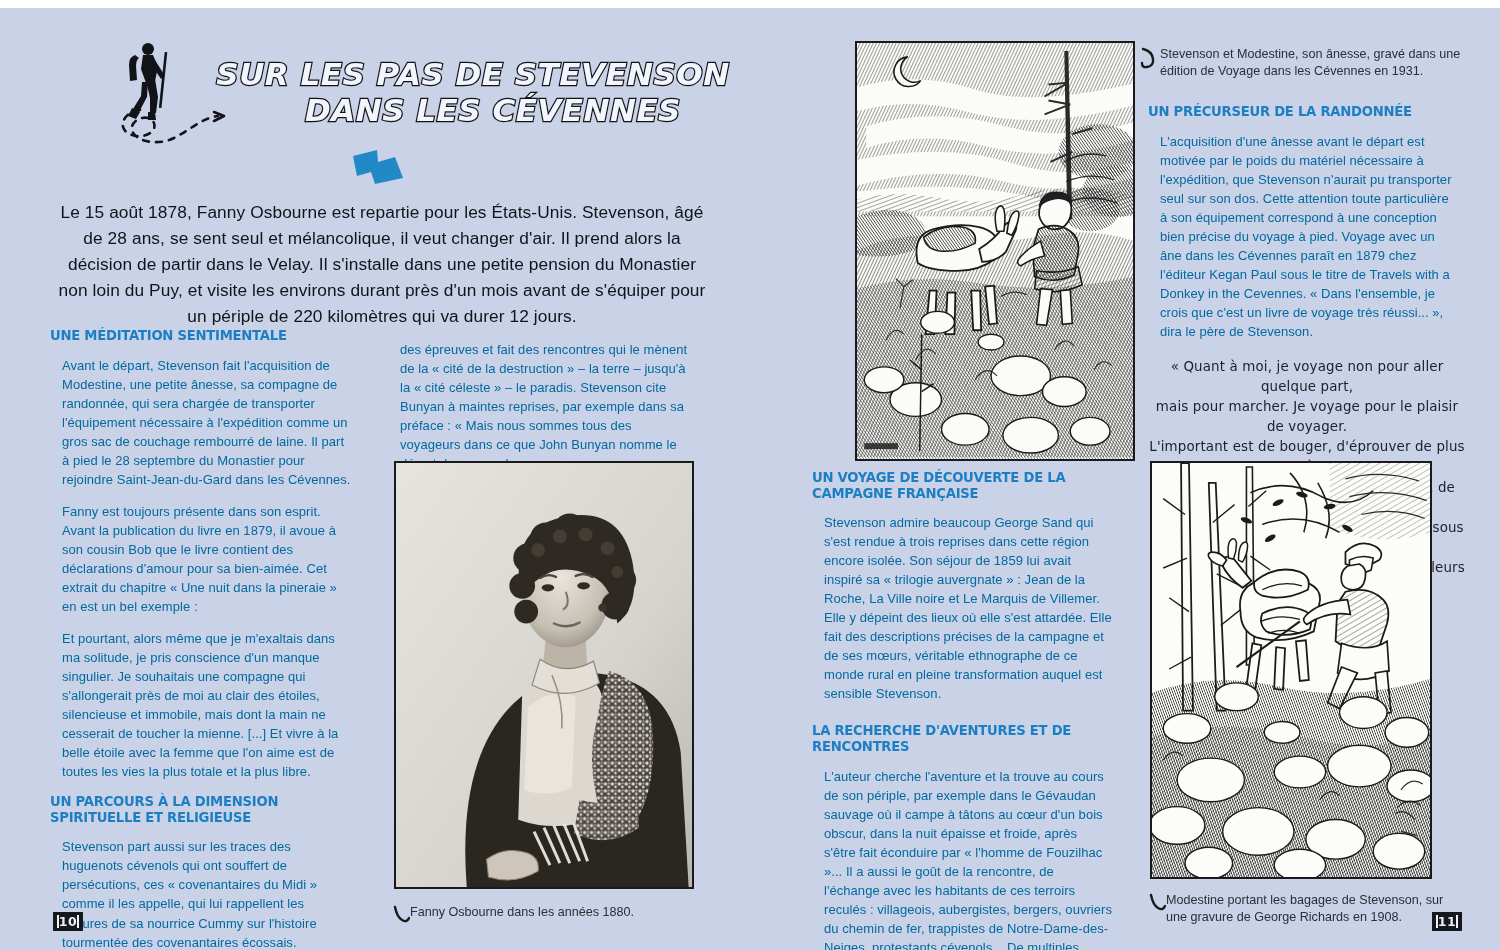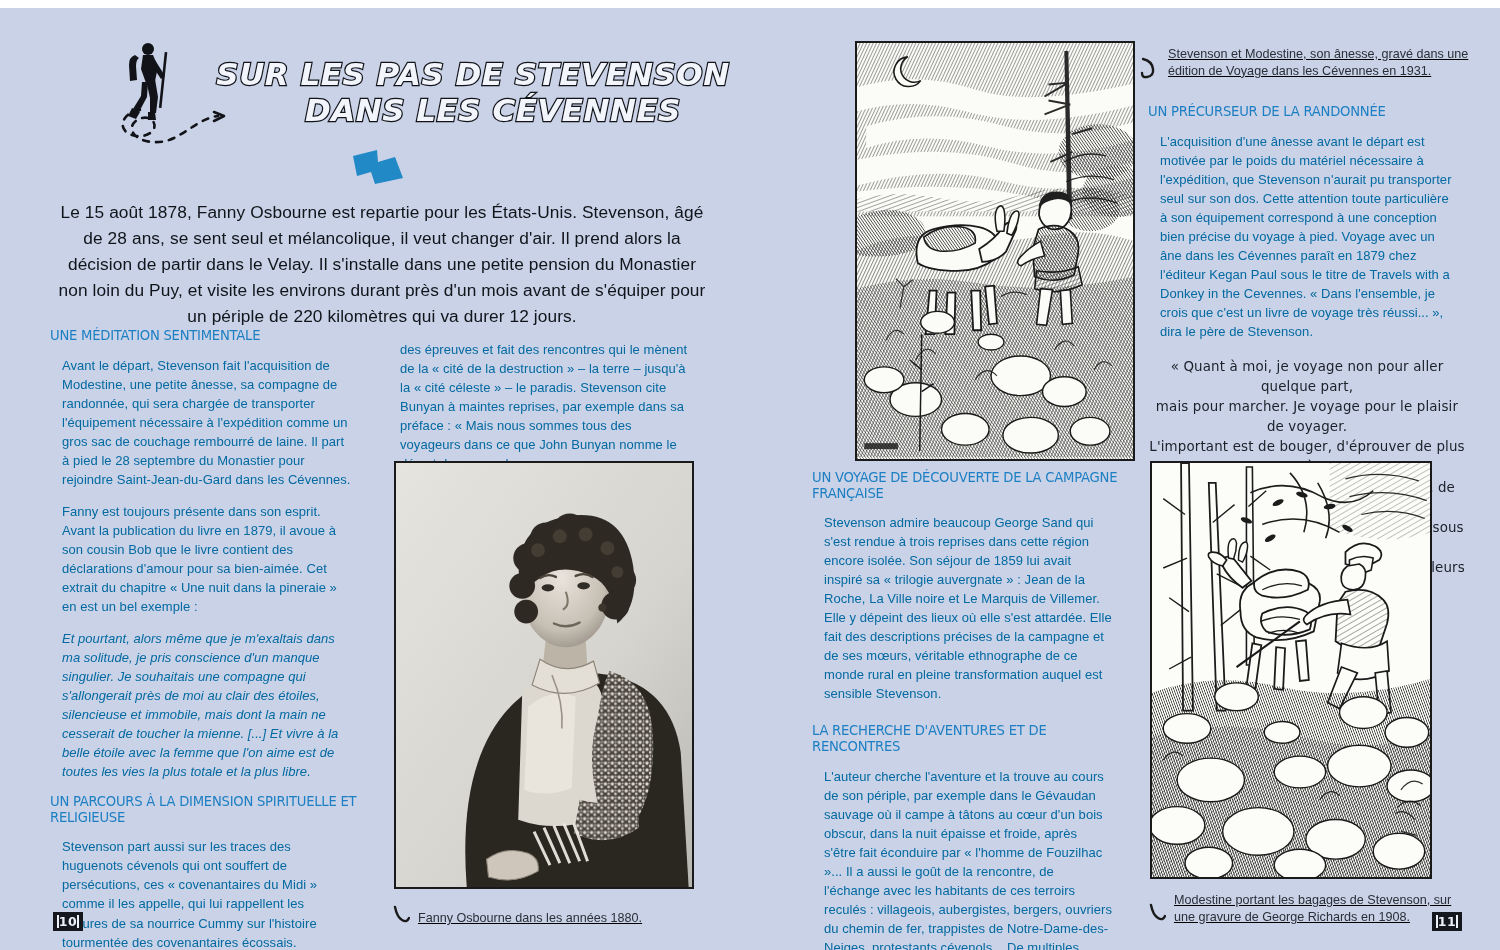--- a/index.html
+++ b/index.html
@@ -10,37 +10,37 @@
     font-family:"Liberation Sans", sans-serif;
   }
   .spread{
     position:absolute;left:0;top:8px;width:1500px;height:942px;
     background:#c9d2e6;
   }
   
   .h-sec{
     color:#1d7fc3;
     font-family:"DejaVu Sans", sans-serif;
-    font-weight:normal;
+    font-weight:bold;
     font-size:13.2px;
     letter-spacing:-0.25px;
     line-height:1.18;
     text-transform:uppercase;
     margin:0 0 5px 0;
   }
   .body-t{
     color:#0369a1;
     font-family:"Liberation Sans", sans-serif;
     font-size:13px;
     line-height:1.465;
     letter-spacing:0.05px;
     margin:12px;
     text-align:left;
   }
-  .body-t.it{font-style:italic;}
+  .body-t.it{}
   .cap{
     color:#2a2f38;
     font-family:"Liberation Sans", sans-serif;
     font-size:12.6px;
     line-height:1.32;
     margin:0;
   }
 
   
   .hdr{position:absolute;left:0;top:0;width:760px;height:185px;}
@@ -87,21 +87,21 @@
   
   .fig{position:absolute;background:#fff;}
   .fig .frame{width:100%;height:100%;border:2px solid #1a1a1a;box-sizing:border-box;overflow:hidden;background:#fff;}
   .fig svg{display:block;width:100%;height:100%;}
 
   #fig-engrav1{left:855px;top:33px;width:280px;height:420px;}
   #fig-photo  {left:394px;top:453px;width:300px;height:428px;}
   #fig-engrav2{left:1150px;top:453px;width:282px;height:418px;}
 
   
-  .capwrap{position:absolute;display:flex;align-items:flex-end;gap:8px;text-decoration:underline;}
+  .capwrap{position:absolute;display:flex;align-items:flex-start;}
   #cap-engrav1{left:1140px;top:38px;width:330px;}
   #cap-photo{left:390px;top:896px;width:320px;}
   #cap-engrav2{left:1146px;top:884px;width:310px;}
   .arrow{flex:0 0 auto;width:20px;height:22px;margin-top:1px;}
   .arrow svg{display:block;}
 
   
   .pullq{
     font-family:"DejaVu Sans", sans-serif;
     font-size:13.4px;

